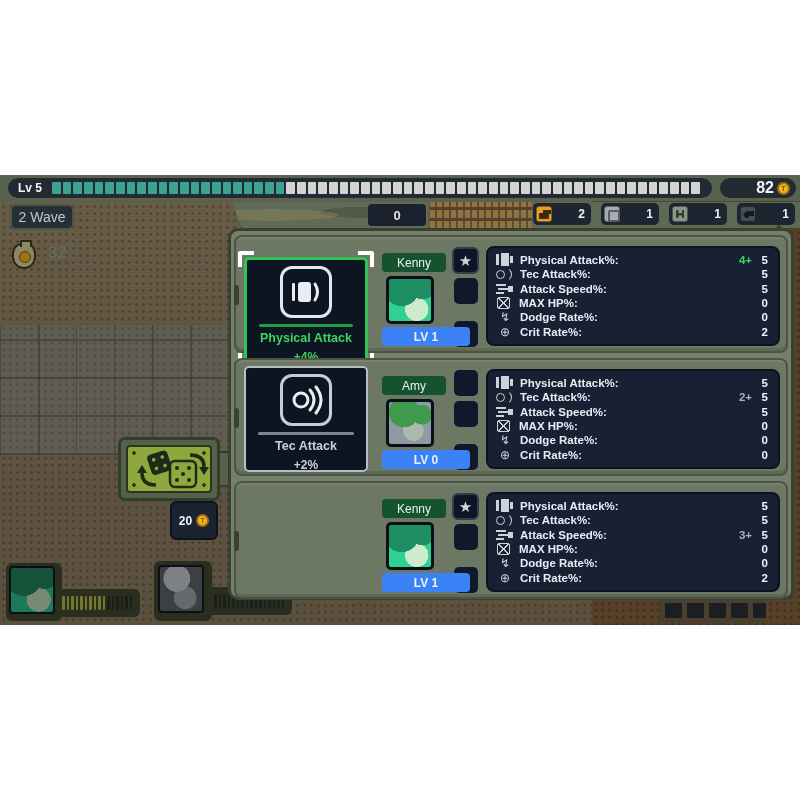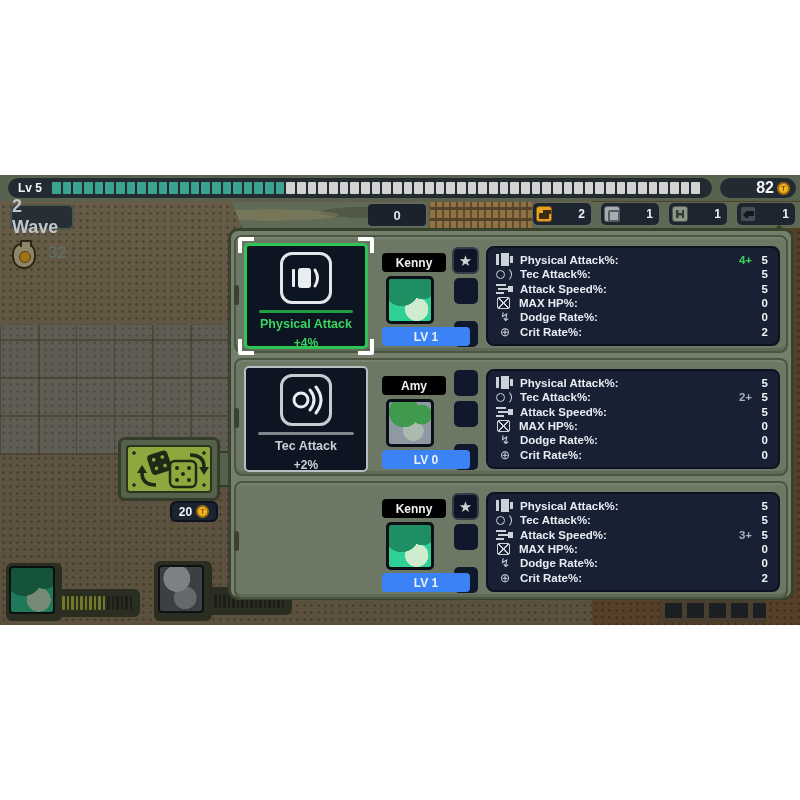--- a/index.html
+++ b/index.html
@@ -56,21 +56,21 @@
   .seg.on{background:#3aa491;}
   .coin-pill{position:absolute;left:720px;top:3px;width:76px;height:20px;background:#232a31;
     border-radius:10px;display:flex;align-items:center;justify-content:flex-end;padding:0 6px;gap:3px;}
   .coin-amt{color:#f2f5f7;font-size:16px;font-weight:bold;}
   .coin{width:13px;height:13px;border-radius:50%;background:#f2b41e;border:2px solid #a06f10;
     display:inline-flex;align-items:center;justify-content:center;font-size:7px;font-weight:bold;color:#7a540a;flex:0 0 auto;}
 
   
   .wave-badge{position:absolute;left:10px;top:29px;width:64px;height:26px;background:#272e35;
     border:2px solid #4d5745;border-radius:6px;display:flex;align-items:center;justify-content:center;z-index:5;}
-  .wave-badge span{color:#bfc6cc;font-size:18px;font-weight:bold;}
+  .wave-badge span{color:#bfc6cc;font-size:14px;font-weight:normal;}
   .header-left{position:absolute;left:232px;top:27px;width:196px;height:26px;background:#5f6b57;z-index:4;
     clip-path:polygon(0 0,100% 0,100% 100%,10px 100%);
     background-image:radial-gradient(ellipse at 20% 50%,rgba(160,140,90,.35) 0 30%,transparent 31%),
                      radial-gradient(ellipse at 70% 40%,rgba(60,55,40,.35) 0 25%,transparent 26%);}
   .header-right{position:absolute;left:524px;top:27px;width:276px;height:26px;background:#5d6955;z-index:4;
     clip-path:polygon(12px 0,100% 0,100% 100%,0 100%);}
   .counter-box{position:absolute;left:368px;top:29px;width:58px;height:22px;background:#1b222e;
     border-radius:4px;display:flex;align-items:center;justify-content:center;z-index:5;}
   .counter-box span{color:#dfe3e6;font-size:13px;font-weight:bold;}
   .item-slots{position:absolute;left:533px;top:28px;width:262px;height:22px;display:flex;gap:10px;z-index:5;}
@@ -103,53 +103,53 @@
 
   
   .dice-frame{position:absolute;left:118px;top:262px;width:102px;height:64px;z-index:5;
     background:#55614b;border:3px solid #343c2a;border-radius:7px;padding:5px;cursor:pointer;}
   .dice-screen{width:100%;height:100%;background:#8fa83e;border:2px solid #2c331f;border-radius:4px;position:relative;
     background-image:radial-gradient(#2c331f 1.5px,transparent 2px),radial-gradient(#2c331f 1.5px,transparent 2px),
                      radial-gradient(#2c331f 1.5px,transparent 2px),radial-gradient(#2c331f 1.5px,transparent 2px);
     background-position:4px 4px,calc(100% - 4px) 4px,4px calc(100% - 4px),calc(100% - 4px) calc(100% - 4px);
     background-size:4px 4px;background-repeat:no-repeat;}
   .dice-connector{position:absolute;left:218px;top:276px;width:12px;height:36px;background:#55614b;border:2px solid #343c2a;z-index:4;}
-  .reroll-badge{position:absolute;left:170px;top:326px;width:48px;height:21px;background:#1b2230;
+  .reroll-badge{position:absolute;left:170px;top:326px;width:48px;height:39px;background:#1b2230;
     border:2px solid #0e1220;border-radius:6px;display:flex;align-items:center;justify-content:center;gap:4px;z-index:5;}
   .reroll-cost{color:#f2f5f7;font-size:12px;font-weight:bold;}
 
   
   .main-panel{position:absolute;left:228px;top:53px;width:566px;height:372px;background:#747f6c;
     border:3px solid #39412f;border-radius:10px;z-index:6;padding:4px 3px;}
   .row{position:relative;width:100%;height:118px;background:#6c7864;border:2px solid #4b553f;border-radius:8px;
     margin-bottom:5px;box-shadow:inset 0 2px 0 rgba(255,255,255,.08),inset 0 -3px 0 rgba(0,0,0,.12);}
   .row::before{content:"";position:absolute;left:-2px;top:48px;width:5px;height:20px;background:#39412f;border-radius:3px;}
 
   
   .card{position:absolute;left:8px;top:6px;width:124px;height:106px;background:#0d1422;border-radius:5px;
     border:2px solid #b9bec2;cursor:pointer;}
-  .row.selected .card{border:3px solid #2ec457;}
+  .row.selected .card{border:3px solid #2ec457;margin-top:14px;}
   .bracket{position:absolute;width:16px;height:16px;border:0 solid #fff;display:none;}
   .row.selected .bracket{display:block;}
   .br-tl{left:-9px;top:-9px;border-left-width:4px;border-top-width:4px;border-radius:3px 0 0 0;}
   .br-tr{right:-9px;top:-9px;border-right-width:4px;border-top-width:4px;border-radius:0 3px 0 0;}
   .br-bl{left:-9px;bottom:-9px;border-left-width:4px;border-bottom-width:4px;border-radius:0 0 0 3px;}
   .br-br{right:-9px;bottom:-9px;border-right-width:4px;border-bottom-width:4px;border-radius:0 0 3px 0;}
   .card-iconbox{position:absolute;left:50%;transform:translateX(-50%);top:6px;width:52px;height:52px;
     border:3px solid #c9cdd1;border-radius:12px;display:flex;align-items:center;justify-content:center;}
   .row.selected .card-iconbox{border-color:#e3e7ea;}
   .card-divider{position:absolute;left:12px;right:12px;top:64px;height:3px;background:#80868e;border-radius:2px;}
   .row.selected .card-divider{background:#1f9e43;}
   .card-title{position:absolute;left:0;right:0;top:71px;text-align:center;color:#ccd0d6;font-size:12.5px;font-weight:bold;}
   .card-bonus{position:absolute;left:0;right:0;top:90px;text-align:center;color:#ccd0d6;font-size:12px;font-weight:bold;}
   .row.selected .card-title,.row.selected .card-bonus{color:#3bd45f;}
 
   
-  .name-pill{position:absolute;left:146px;top:16px;width:64px;height:19px;background:#000000;border-radius:4px;
-    display:flex;align-items:center;justify-content:center;color:#eef1f4;font-size:12px;font-weight:bold;}
+  .name-pill{position:absolute;left:146px;top:16px;width:64px;height:19px;background:#14532d;border-radius:4px;
+    display:flex;align-items:center;justify-content:center;color:#eef1f4;font-size:12px;font-weight:normal;}
   .lv-pill{position:absolute;left:146px;top:90px;width:88px;height:19px;background:#3b82f6;border-radius:4px;
     display:flex;align-items:center;justify-content:center;color:#eef1f4;font-size:12px;font-weight:bold;}
   .star-btn{position:absolute;left:216px;top:10px;width:27px;height:27px;background:#0e1526;border-radius:6px;
     display:flex;align-items:center;justify-content:center;color:#ccd1d7;font-size:15px;cursor:pointer;
     border:2px solid #353d4b;}
   .mini-slot{position:absolute;left:218px;width:24px;height:26px;background:#10182b;border-radius:5px;}
   .portrait{position:absolute;left:150px;top:39px;width:48px;height:48px;border:3px solid #0b0f18;border-radius:5px;overflow:hidden;}
   .p-kenny{background:
       radial-gradient(circle at 30% 22%,#1e8f63 0 40%,transparent 41%),
       radial-gradient(circle at 80% 18%,#1e8f63 0 26%,transparent 27%),

